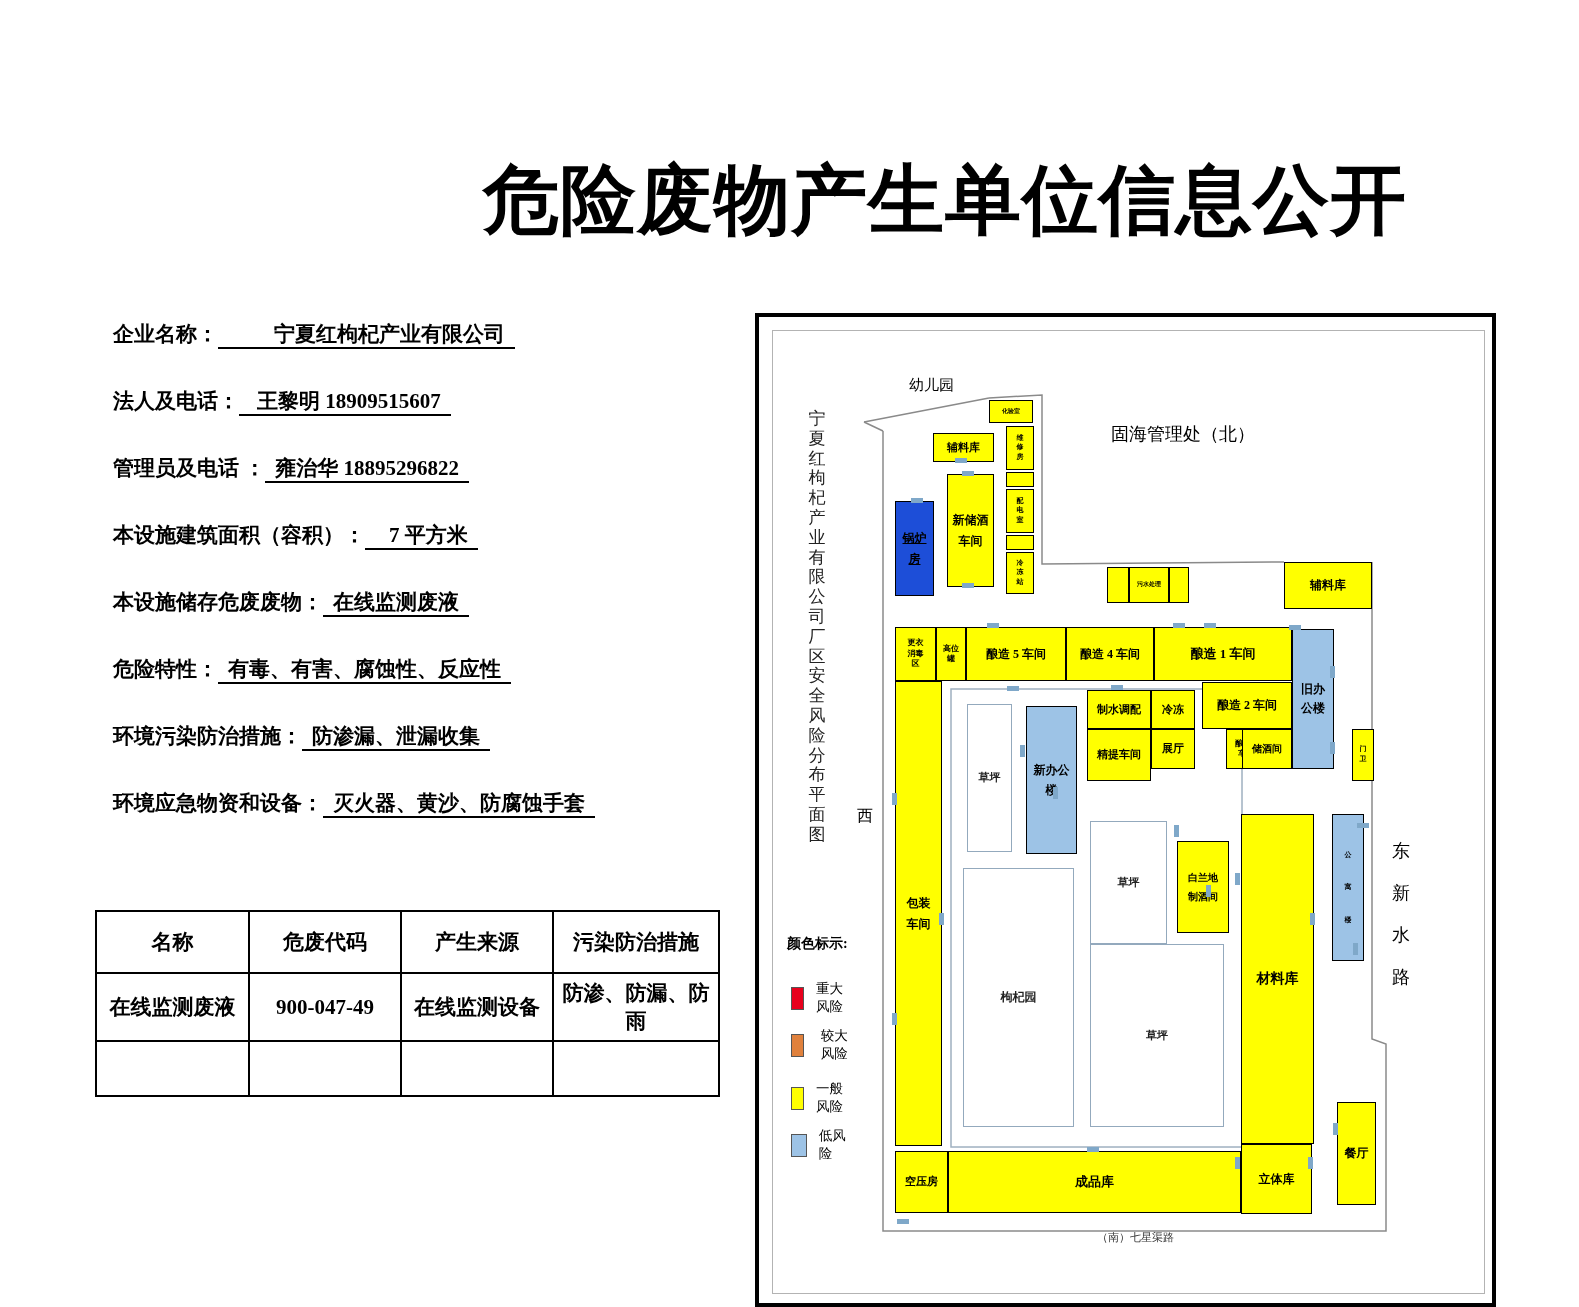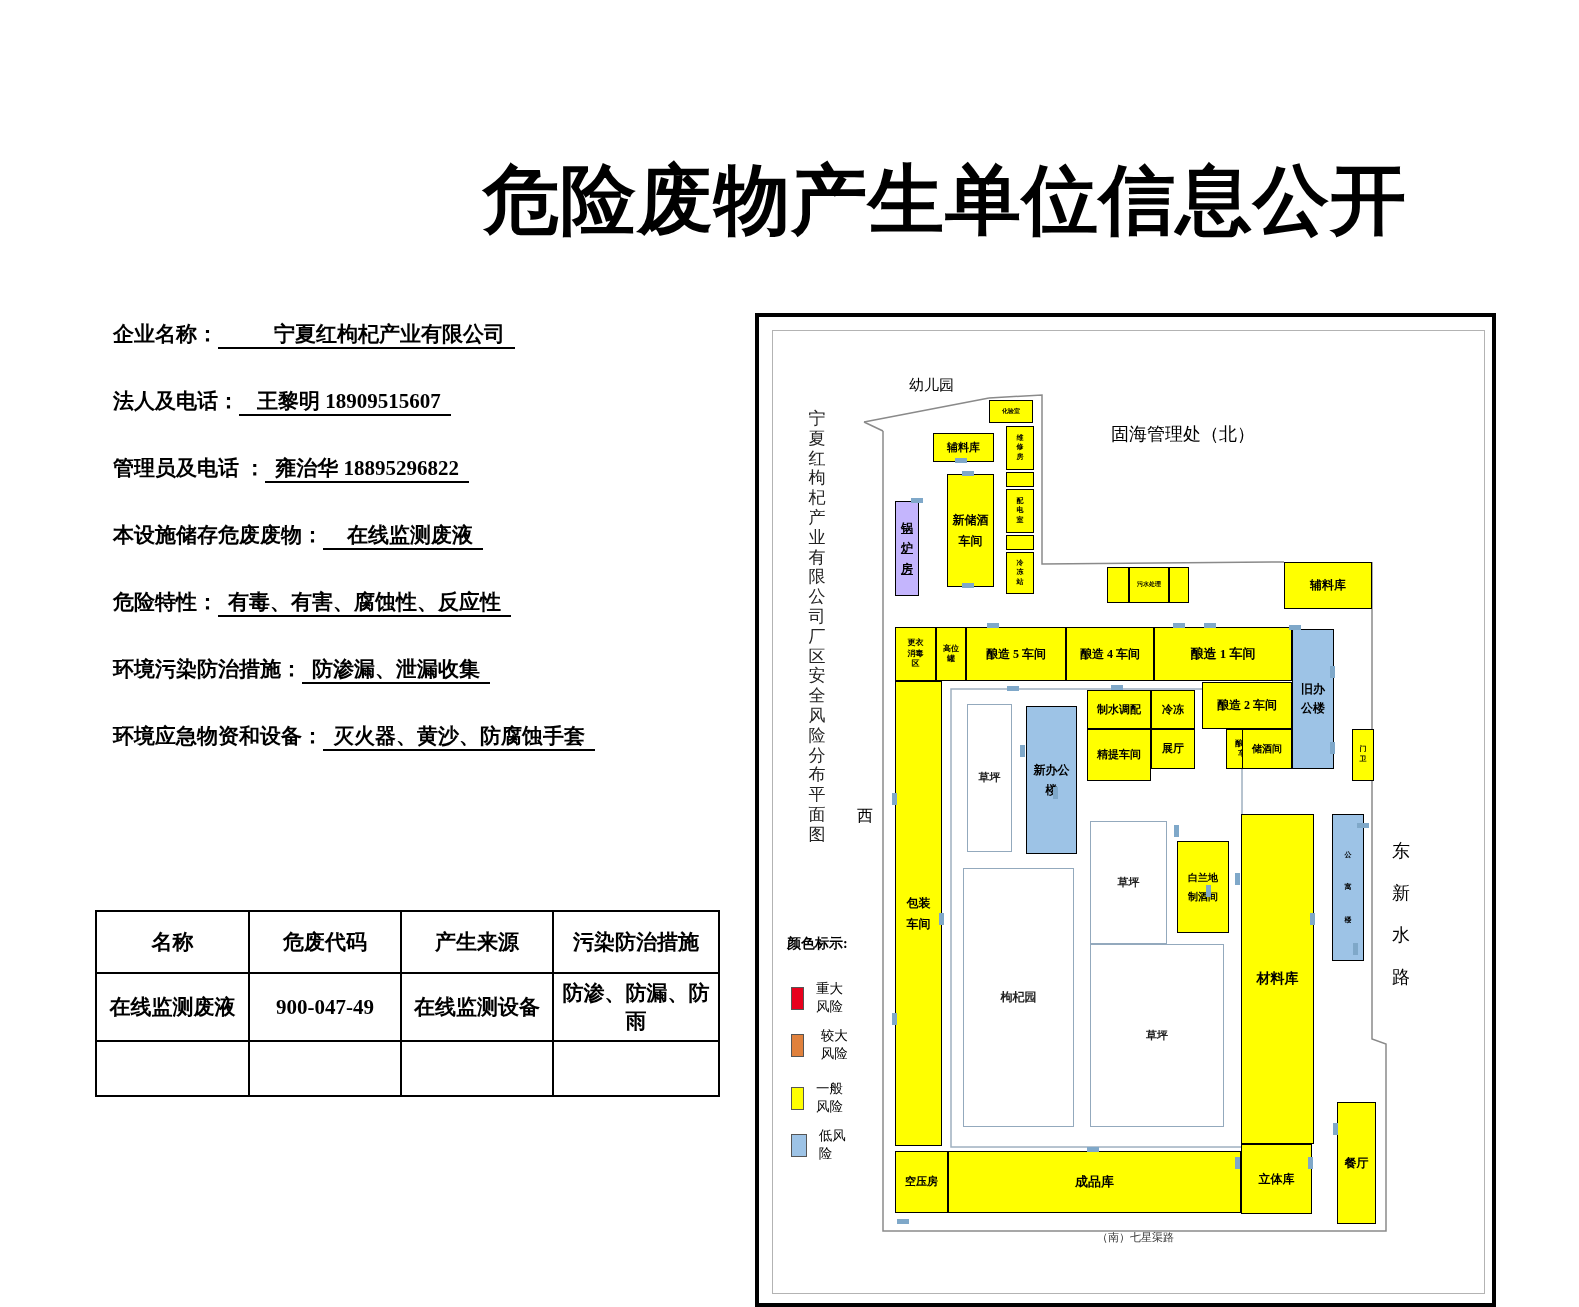--- a/index.html
+++ b/index.html
@@ -49,20 +49,21 @@
 <body>
 
 <div id="page">
 
   <div id="doc-title">危险废物产生单位信息公开</div>
 
   <div id="info-block">
       <div class="info-line"><span class="info-label">企业名称：</span><span class="info-value">宁夏红枸杞产业有限公司</span></div>
       <div class="info-line"><span class="info-label">法人及电话：</span><span class="info-value">王黎明  18909515607</span></div>
       <div class="info-line"><span class="info-label">管理员及电话 ：</span><span class="info-value">雍治华 18895296822</span></div>
+      <div class="info-line"><span class="info-label">本设施建筑面积（容积）：</span><span class="info-value">7 平方米</span></div>
       <div class="info-line"><span class="info-label">本设施储存危废废物：</span><span class="info-value">在线监测废液</span></div>
       <div class="info-line"><span class="info-label">危险特性：</span><span class="info-value">有毒、有害、腐蚀性、反应性</span></div>
       <div class="info-line"><span class="info-label">环境污染防治措施：</span><span class="info-value">防渗漏、泄漏收集</span></div>
       <div class="info-line"><span class="info-label">环境应急物资和设备：</span><span class="info-value">灭火器、黄沙、防腐蚀手套</span></div>
     </div>
 
   <table id="waste-table">
     <colgroup>
         <col style="width:153px">
         <col style="width:152px">
@@ -164,21 +165,21 @@
         <div class="bld" style="left: 247px; top: 172px; width: 28px; height: 44px; font-size: 7px; line-height: 1.3; background: rgb(255, 255, 0);">配
 电
 室</div>
         <div class="bld" style="left: 247px; top: 218px; width: 28px; height: 15px; font-size: 7px; background: rgb(255, 255, 0);"></div>
         <div class="bld" style="left: 247px; top: 235px; width: 28px; height: 42px; font-size: 7px; line-height: 1.3; background: rgb(255, 255, 0);">冷
 冻
 站</div>
         <div class="bld" style="left: 174px; top: 116px; width: 61px; height: 29px; font-size: 11px; background: rgb(255, 255, 0);">辅料库</div>
         <div class="bld" style="left: 188px; top: 157px; width: 47px; height: 113px; font-size: 12px; line-height: 1.7; background: rgb(255, 255, 0);">新储酒
 车间</div>
-        <div class="bld" style="left: 136px; top: 184px; width: 24px; height: 95px; font-size: 12px; line-height: 1.7; background: #c4b5fd; text-decoration: underline;">锅炉
+        <div class="bld" style="left: 136px; top: 184px; width: 39px; height: 95px; font-size: 12px; line-height: 1.7; background: #1d4ed8; text-decoration: underline;">锅炉
 房</div>
         <div class="bld" style="left: 348px; top: 250px; width: 22px; height: 36px; font-size: 7px; background: rgb(255, 255, 0);"></div>
         <div class="bld" style="left: 370px; top: 250px; width: 40px; height: 36px; font-size: 6px; background: rgb(255, 255, 0);">污水处理</div>
         <div class="bld" style="left: 410px; top: 250px; width: 20px; height: 36px; font-size: 7px; background: rgb(255, 255, 0);"></div>
         <div class="bld" style="left: 525px; top: 245px; width: 88px; height: 47px; font-size: 12px; background: rgb(255, 255, 0);">辅料库</div>
         <div class="bld" style="left: 136px; top: 310px; width: 41px; height: 54px; font-size: 8px; line-height: 1.3; background: rgb(255, 255, 0);">更衣
 消毒
 区</div>
         <div class="bld" style="left: 177px; top: 310px; width: 30px; height: 54px; font-size: 8px; line-height: 1.3; background: rgb(255, 255, 0);">高位
 罐</div>
@@ -207,21 +208,21 @@
         <div class="bld" style="left: 418px; top: 524px; width: 52px; height: 92px; font-size: 10px; line-height: 1.9; background: rgb(255, 255, 0);">白兰地
 制酒间</div>
         <div class="bld open" style="left: 331px; top: 627px; width: 134px; height: 183px; font-size: 11px; background: rgb(255, 255, 255);">草坪</div>
         <div class="bld" style="left: 482px; top: 497px; width: 73px; height: 330px; font-size: 14px; background: rgb(255, 255, 0);">材料库</div>
         <div class="bld" style="left: 573px; top: 497px; width: 32px; height: 147px; font-size: 7px; line-height: 4.6; background: rgb(157, 195, 230);">公
 寓
 楼</div>
         <div class="bld" style="left: 136px; top: 834px; width: 53px; height: 62px; font-size: 11px; background: rgb(255, 255, 0);">空压房</div>
         <div class="bld" style="left: 189px; top: 834px; width: 293px; height: 62px; font-size: 13px; background: rgb(255, 255, 0);">成品库</div>
         <div class="bld" style="left: 482px; top: 827px; width: 71px; height: 70px; font-size: 12px; background: rgb(255, 255, 0);">立体库</div>
-        <div class="bld" style="left: 578px; top: 785px; width: 39px; height: 122px; font-size: 12px; background: rgb(255, 255, 0);">餐厅</div>
+        <div class="bld" style="left: 578px; top: 785px; width: 39px; height: 103px; font-size: 12px; background: rgb(255, 255, 0);">餐厅</div>
       </div>
     <div id="doors-layer">
         <div class="door" style="left: 152px; top: 181px; width: 12px; height: 5px;"></div>
         <div class="door" style="left: 203px; top: 154px; width: 12px; height: 5px;"></div>
         <div class="door" style="left: 203px; top: 266px; width: 12px; height: 5px;"></div>
         <div class="door" style="left: 196px; top: 141px; width: 12px; height: 5px;"></div>
         <div class="door" style="left: 228px; top: 306px; width: 12px; height: 5px;"></div>
         <div class="door" style="left: 414px; top: 306px; width: 12px; height: 5px;"></div>
         <div class="door" style="left: 445px; top: 306px; width: 12px; height: 5px;"></div>
         <div class="door" style="left: 530px; top: 308px; width: 12px; height: 5px;"></div>

